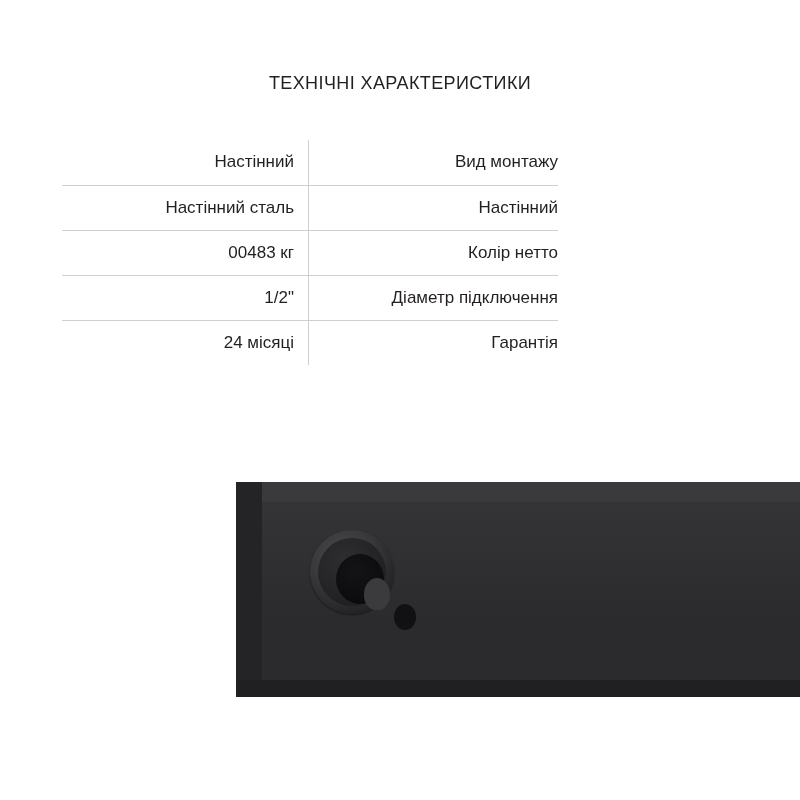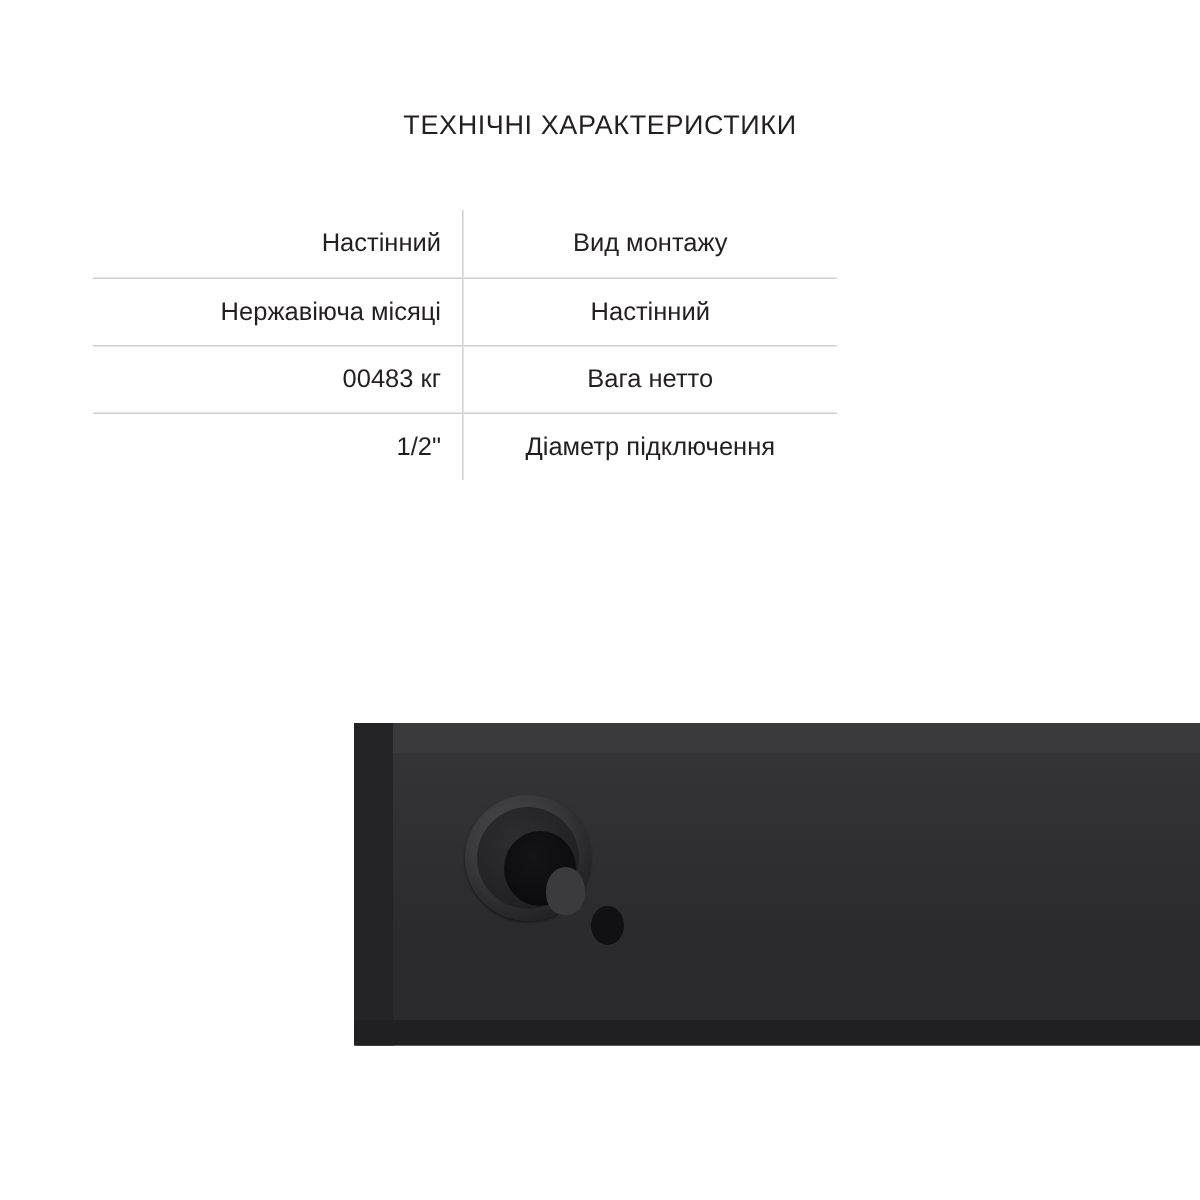--- a/index.html
+++ b/index.html
@@ -56,21 +56,21 @@
   }
   .spec-table tr:last-child td {
     border-bottom: none;
   }
   .spec-table td.value {
     width: 232px;
     text-align: right;
     padding-right: 14px;
   }
   .spec-table td.label {
-    text-align: center;
+    text-align: right;
     border-left: 1px solid #cfcfcf;
   }
 
   
   .photo {
     position: absolute;
     left: 0;
     top: 440px;
     width: 800px;
     height: 360px;
@@ -182,30 +182,34 @@
     <span class="line">ТЕХНІЧНІ ХАРАКТЕРИСТИКИ</span>
   </div>
 
   <table class="spec-table">
     <tbody>
       <tr>
         <td class="value">Настінний</td>
         <td class="label">Вид монтажу</td>
       </tr>
       <tr>
-        <td class="value">Нержавіюча місяці</td>
+        <td class="value">Настінний сталь</td>
         <td class="label">Настінний</td>
       </tr>
       <tr>
         <td class="value">00483 кг</td>
-        <td class="label">Вага нетто</td>
+        <td class="label">Колір нетто</td>
       </tr>
       <tr>
         <td class="value">1/2"</td>
         <td class="label">Діаметр підключення</td>
+      </tr>
+      <tr>
+        <td class="value">24 місяці</td>
+        <td class="label">Гарантія</td>
       </tr>
     </tbody>
   </table>
 
   <div class="photo">
     <div class="bar-body"></div>
     <div class="bar-top"></div>
     <div class="bar-left-cap"></div>
     <div class="bar-sheen"></div>
     <div class="bar-bottom-edge"></div>

